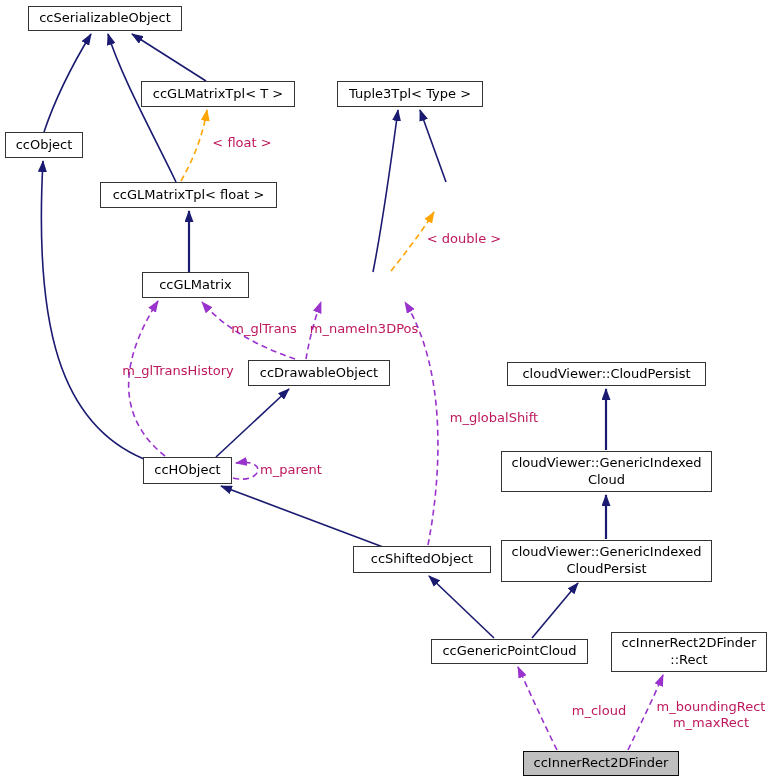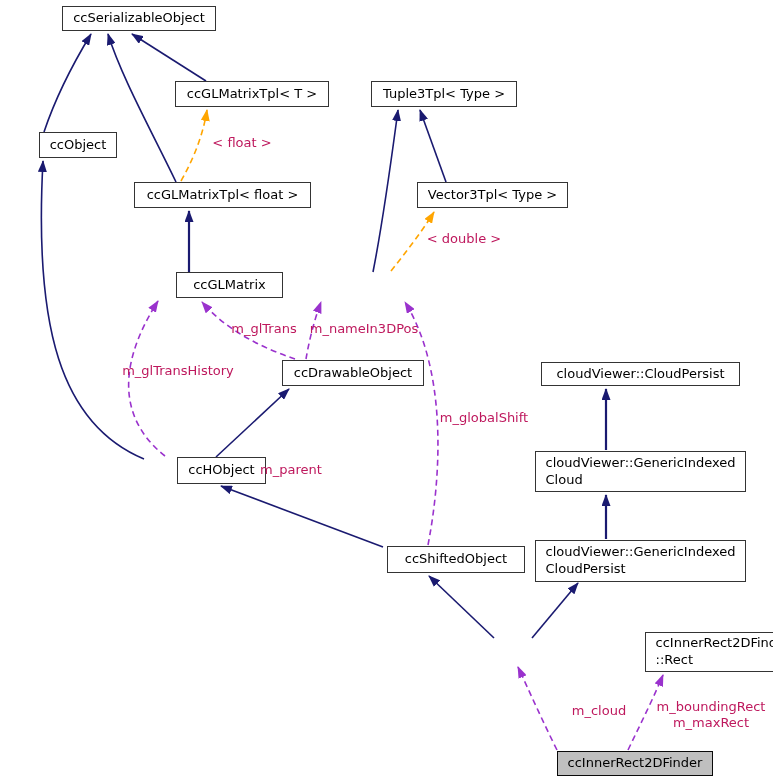--- a/index.html
+++ b/index.html
@@ -3,22 +3,22 @@
 <meta charset="utf-8">
 <style>
   html,body{margin:0;padding:0;background:#fff;}
   body{width:773px;height:783px;font-family:"DejaVu Sans","Liberation Sans",sans-serif;}
   .diagram{position:relative;width:773px;height:783px;overflow:hidden;background:#fff;}
   svg.edges{position:absolute;left:0;top:0;}
   .node{
     position:absolute;box-sizing:border-box;
     background:#fff;border:1.5px solid #343434;
     display:flex;align-items:center;justify-content:center;
-    font-size:13px;color:#000;
-    white-space:pre-line;line-height:1.28;cursor:pointer;margin-left:34px;
+    font-size:13px;color:#000;text-align:center;
+    white-space:pre-line;line-height:1.28;cursor:pointer;
   }
   .node.current{background:var(--highlight-bg,#bfbfbf);border-color:#0a0a0a;cursor:default;}
   .elabel{
     position:absolute;transform:translate(-50%,-50%);
     font-size:13px;color:#be185d;white-space:pre-line;text-align:center;line-height:1.25;
   }
   .inh{fill:none;stroke:var(--edge-inheritance,#1a1a70);stroke-width:1.6;}
   .inh.thick{stroke-width:2.2;}
   .tpl{fill:none;stroke:var(--edge-template,#ffa500);stroke-width:1.6;stroke-dasharray:6 4;}
   .use{fill:none;stroke:var(--edge-usage,#9a32cd);stroke-width:1.6;stroke-dasharray:6 4;}
@@ -68,38 +68,38 @@
     <path class="use" d="M 428 545 C 441 478 448 372 405 302" marker-end="url(#arr-use)"></path>
     <path class="use" d="M 557 750 C 543 722 531 695 518 667" marker-end="url(#arr-use)"></path>
     <path class="use" d="M 628 750 C 641 723 653 699 663 675" marker-end="url(#arr-use)"></path>
   </svg>
 
   <div class="node" style="left:28px;top:6px;width:154px;height:25px">ccSerializableObject</div>
   <div class="node" style="left:141px;top:81px;width:154px;height:26px">ccGLMatrixTpl&lt; T &gt;</div>
   <div class="node" style="left:337px;top:81px;width:146px;height:26px">Tuple3Tpl&lt; Type &gt;</div>
   <div class="node" style="left:5px;top:132px;width:78px;height:26px">ccObject</div>
   <div class="node" style="left:100px;top:182px;width:177px;height:26px">ccGLMatrixTpl&lt; float &gt;</div>
-  <div class="node" style="left:383px;top:182px;width:151px;height:26px">Vector3Tpl&lt; Type &gt;</div>
   <div class="node" style="left:142px;top:272px;width:107px;height:26px">ccGLMatrix</div>
   <div class="node" style="left:248px;top:360px;width:142px;height:26px">ccDrawableObject</div>
   <div class="node" style="left:507px;top:362px;width:199px;height:24px">cloudViewer::CloudPersist</div>
   <div class="node" style="left:143px;top:457px;width:89px;height:27px">ccHObject</div>
   <div class="node" style="left:501px;top:451px;width:211px;height:41px">cloudViewer::GenericIndexed
 Cloud</div>
   <div class="node" style="left:353px;top:546px;width:138px;height:27px">ccShiftedObject</div>
   <div class="node" style="left:501px;top:540px;width:211px;height:42px">cloudViewer::GenericIndexed
 CloudPersist</div>
+  <div class="node" style="left:431px;top:639px;width:157px;height:25px">ccGenericPointCloud</div>
   <div class="node" style="left:611px;top:632px;width:156px;height:40px">ccInnerRect2DFinder
 ::Rect</div>
   <div class="node current" style="left:523px;top:751px;width:156px;height:25px">ccInnerRect2DFinder</div>
 
   <div class="elabel" style="left:242px;top:143px">&lt; float &gt;</div>
   <div class="elabel" style="left:464px;top:239px">&lt; double &gt;</div>
   <div class="elabel" style="left:264px;top:329px">m_glTrans</div>
   <div class="elabel" style="left:364px;top:329px">m_nameIn3DPos</div>
   <div class="elabel" style="left:178px;top:371px">m_glTransHistory</div>
   <div class="elabel" style="left:291px;top:470px">m_parent</div>
-  <div class="elabel" style="left:484px;top:418px">m_globalShift</div>
+  <div class="elabel" style="left:494px;top:418px">m_globalShift</div>
   <div class="elabel" style="left:599px;top:711px">m_cloud</div>
   <div class="elabel" style="left:711px;top:715px">m_boundingRect
 m_maxRect</div>
 
 </div>
 
 </body></html>

